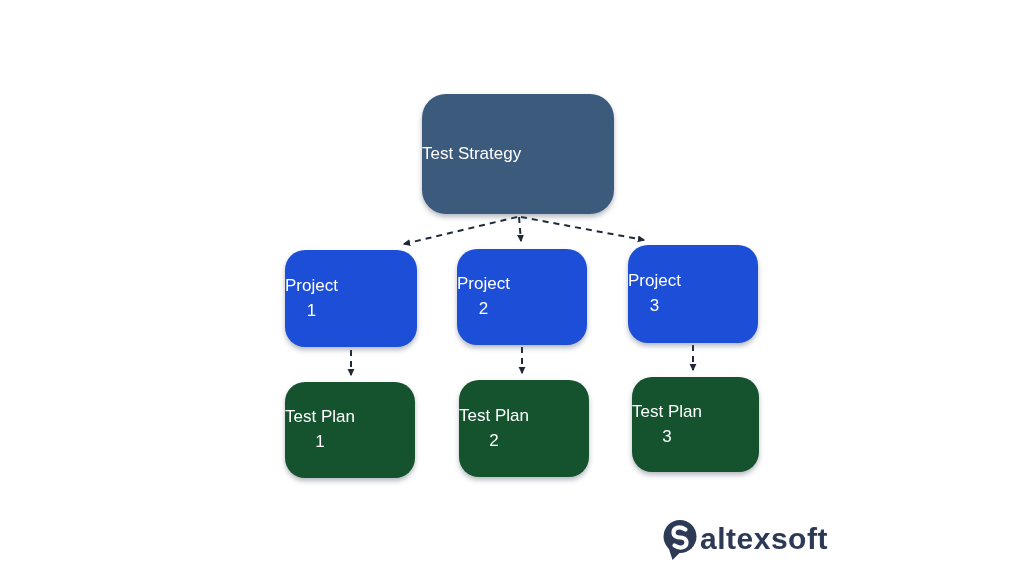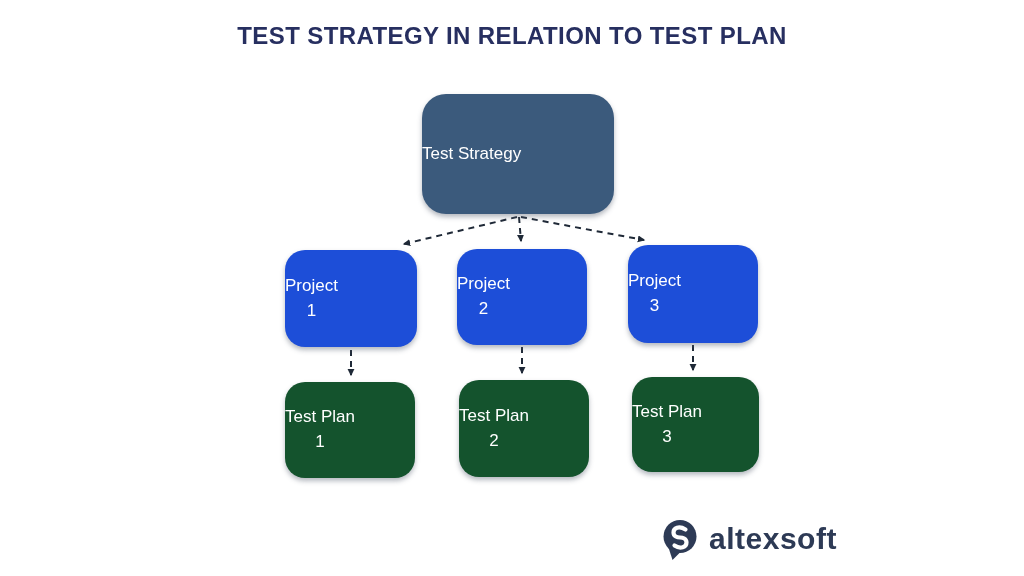--- a/index.html
+++ b/index.html
@@ -61,35 +61,34 @@
   .node-plan { background: #14532d; border-radius: 20px; }
   .node-plan-1 { left: 285px; top: 382px; width: 130px; height: 96px; }
   .node-plan-2 { left: 459px; top: 380px; width: 130px; height: 97px; }
   .node-plan-3 { left: 632px; top: 377px; width: 127px; height: 95px; }
 
   .logo {
     position: absolute;
     left: 660px; top: 517px;
     display: flex;
     align-items: center;
-    gap: 9px;
+    gap: 0;
   }
   .logo-text {
     font-size: 30px;
     font-weight: 700;
     letter-spacing: 0.5px;
     color: #2d3a55;
   }
 </style>
 </head>
 <body>
 
 <div class="canvas">
 
-  <h1 class="title">TEST STRATEGY IN RELATION TO TEST PLAN</h1>
 
   <svg class="edges-svg" viewBox="0 0 1024 576" xmlns="http://www.w3.org/2000/svg">
     <defs>
       <marker id="arrowhead" markerWidth="9" markerHeight="8" refX="6.2" refY="3.5" orient="auto" markerUnits="userSpaceOnUse">
         <path d="M0,0 L7.5,3.5 L0,7 Z" fill="#1f2937"></path>
       </marker>
     </defs>
     <g stroke="#1f2937" stroke-width="2" fill="none" stroke-dasharray="6 5">
       <line x1="517" y1="217" x2="404" y2="244" marker-end="url(#arrowhead)"></line>
       <line x1="519" y1="217" x2="521" y2="241" marker-end="url(#arrowhead)"></line>

